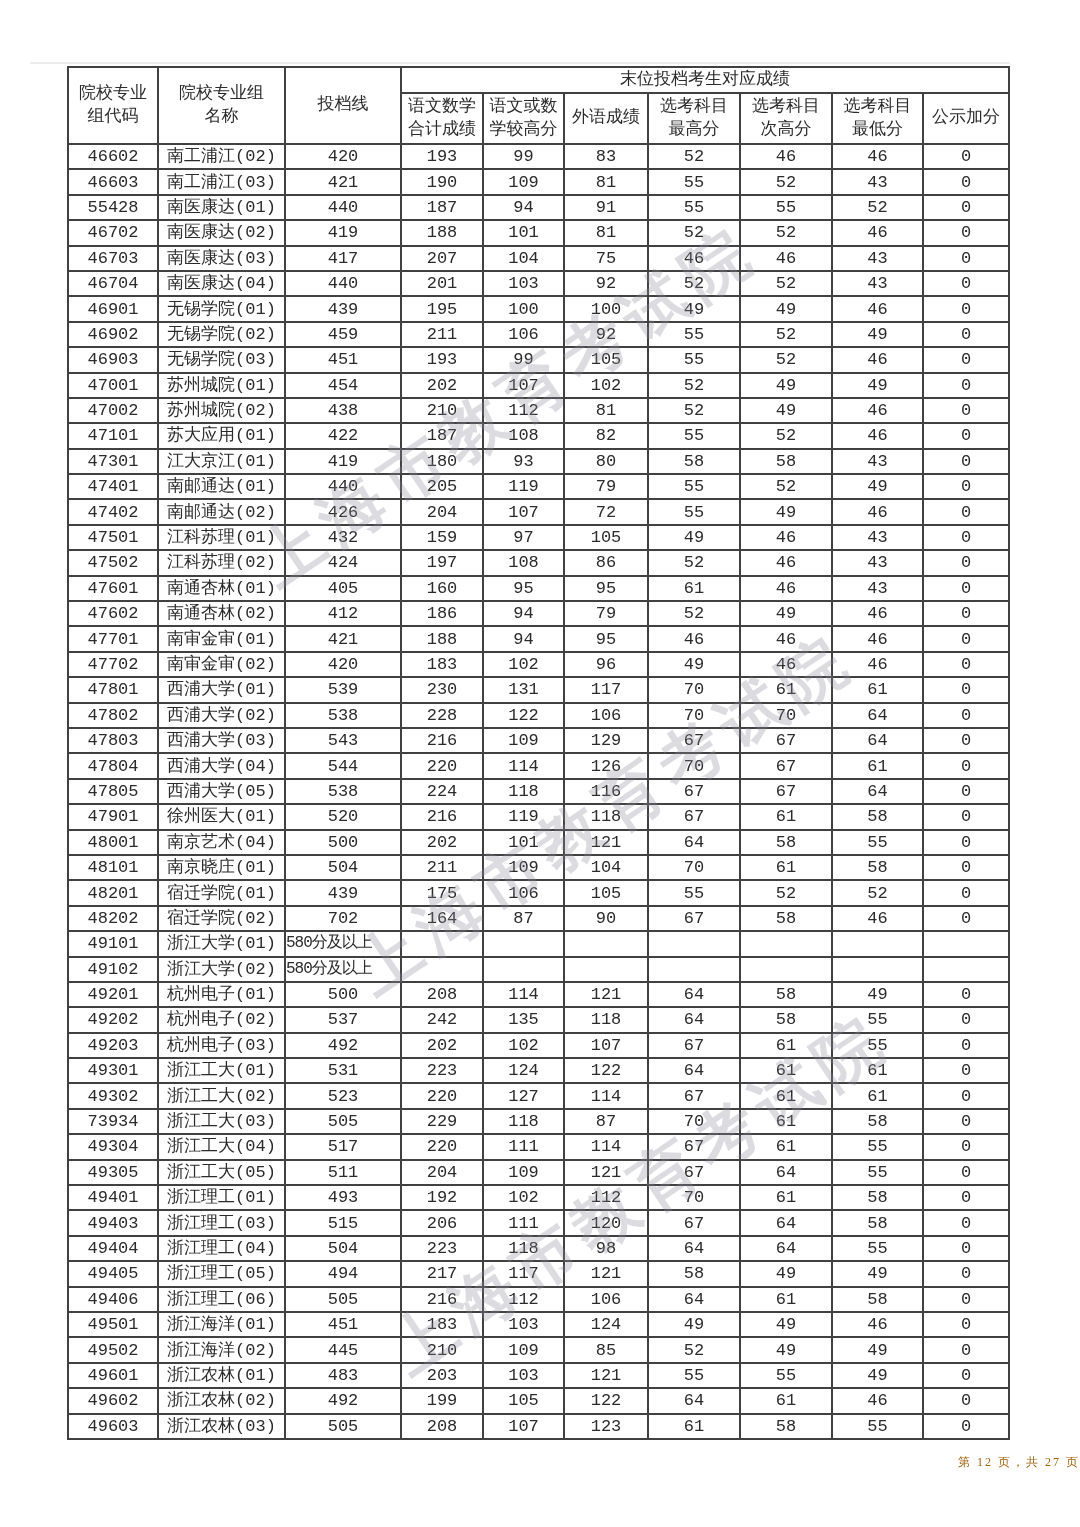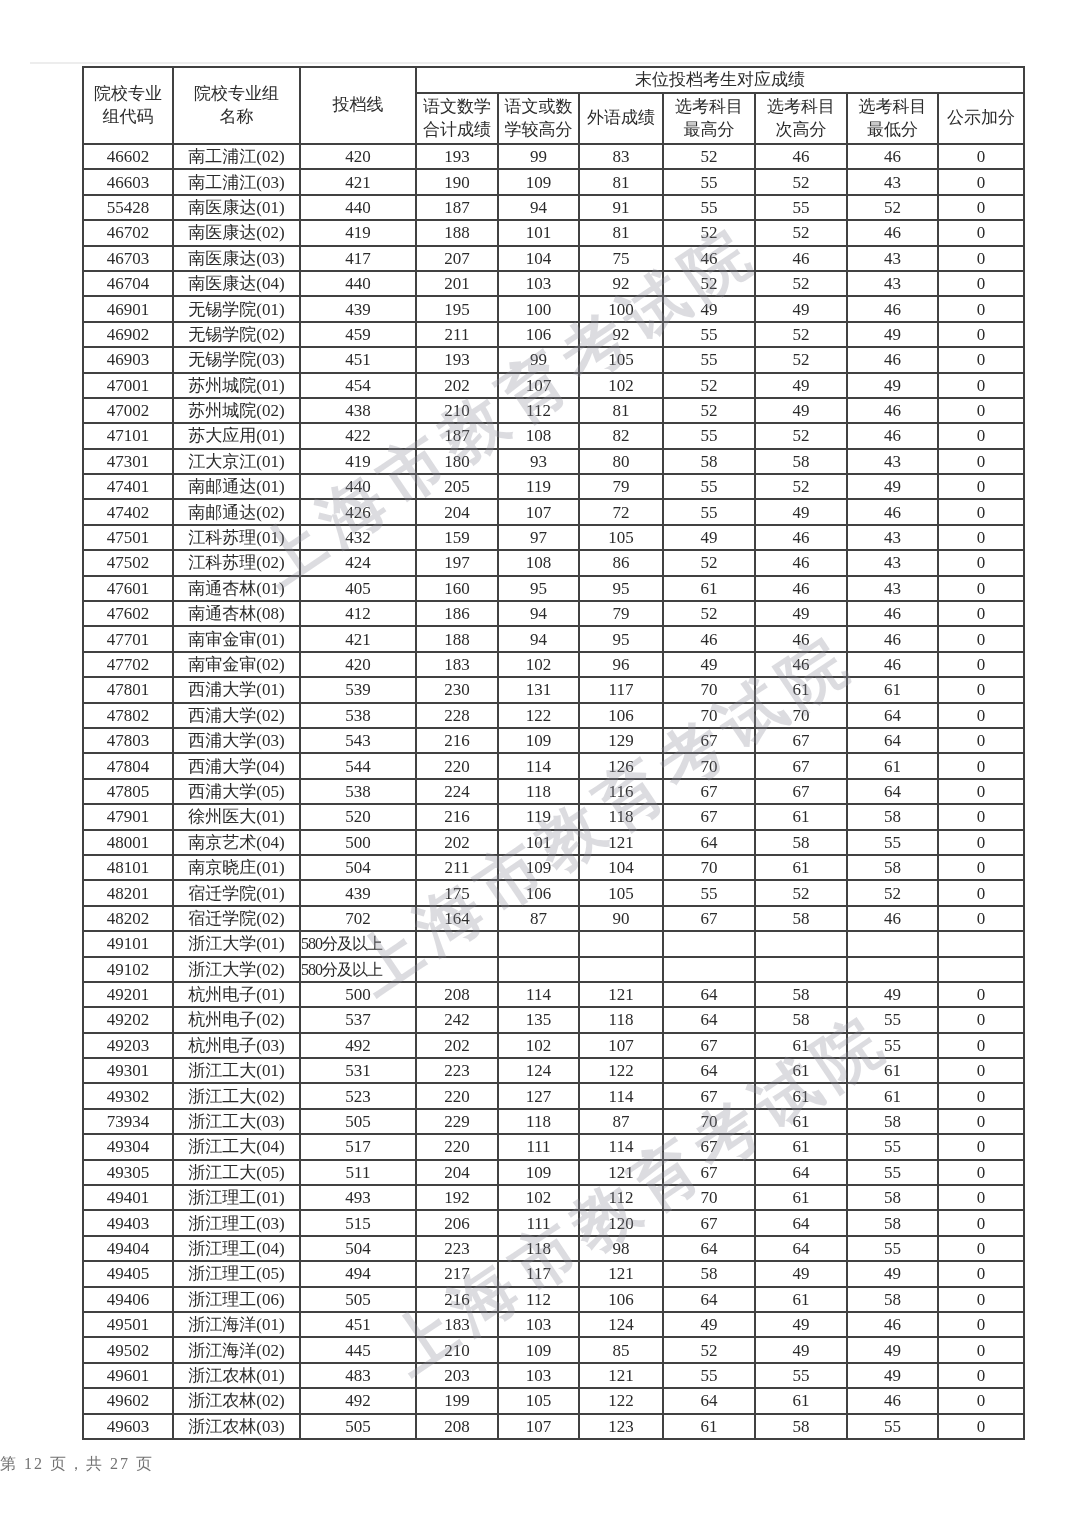--- a/index.html
+++ b/index.html
@@ -19,26 +19,27 @@
   .scan-shadow-line {
     position: absolute;
     left: 30px;
     top: 62px;
     width: 980px;
     height: 2px;
     background: #ededed;
   }
   table.score-table {
     position: absolute;
-    left: 82px;
+    left: 67px;
     top: 66px;
     width: 941px;
     border-collapse: collapse;
     table-layout: fixed;
     z-index: 1;
+    font-family: Liberation Mono, monospace;
   }
   .score-table th, .score-table td {
     border: 2px solid #414141;
     padding: 0;
     text-align: center;
     font-weight: normal;
     color: #2b2b2b;
   }
   .score-table thead th {
     font-size: 17px;
@@ -78,24 +79,24 @@
     font-weight: 600;
   }
   .wm-1 { left: 215px; top: 363px; }
   .wm-2 { left: 312px; top: 771px; }
   .wm-3 { left: 347px; top: 1151px; }
   .footer {
     position: absolute;
     left: 0;
     top: 1454px;
     width: 100%;
-    text-align: left;
-    font-size: 16px;
+    text-align: right;
+    font-size: 12px;
     letter-spacing: 2px;
-    color: #737373;
+    color: #a16207;
     z-index: 1;
   }
 </style>
 </head>
 <body>
 
 <div class="page">
 
   <div class="scan-shadow-line"></div>
 
@@ -352,21 +353,21 @@
           <td>160</td>
           <td>95</td>
           <td>95</td>
           <td>61</td>
           <td>46</td>
           <td>43</td>
           <td>0</td>
         </tr>
         <tr>
           <td>47602</td>
-          <td>南通杏林(08)</td>
+          <td>南通杏林(02)</td>
           <td>412</td>
           <td>186</td>
           <td>94</td>
           <td>79</td>
           <td>52</td>
           <td>49</td>
           <td>46</td>
           <td>0</td>
         </tr>
         <tr>

